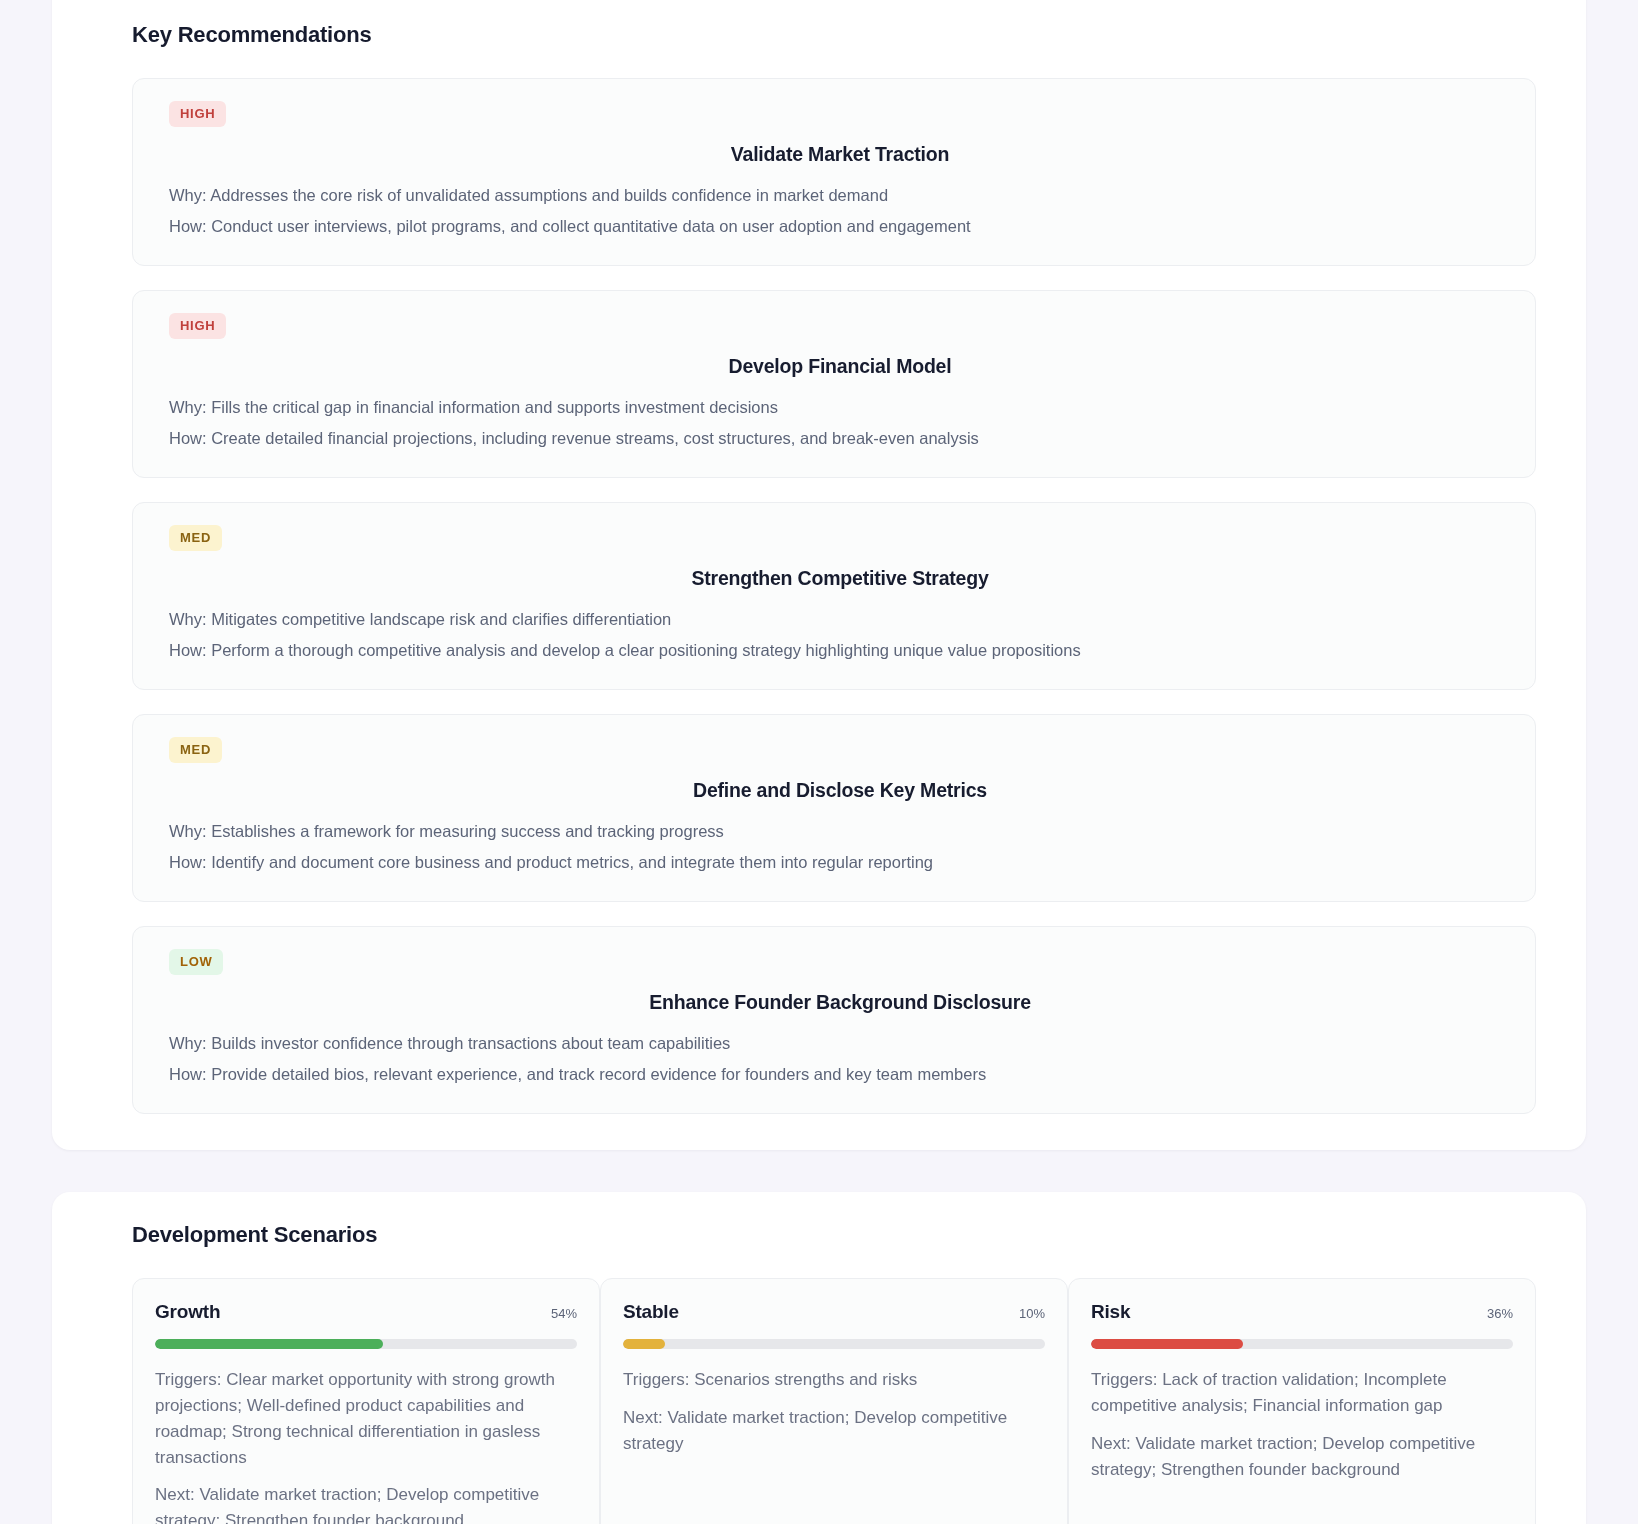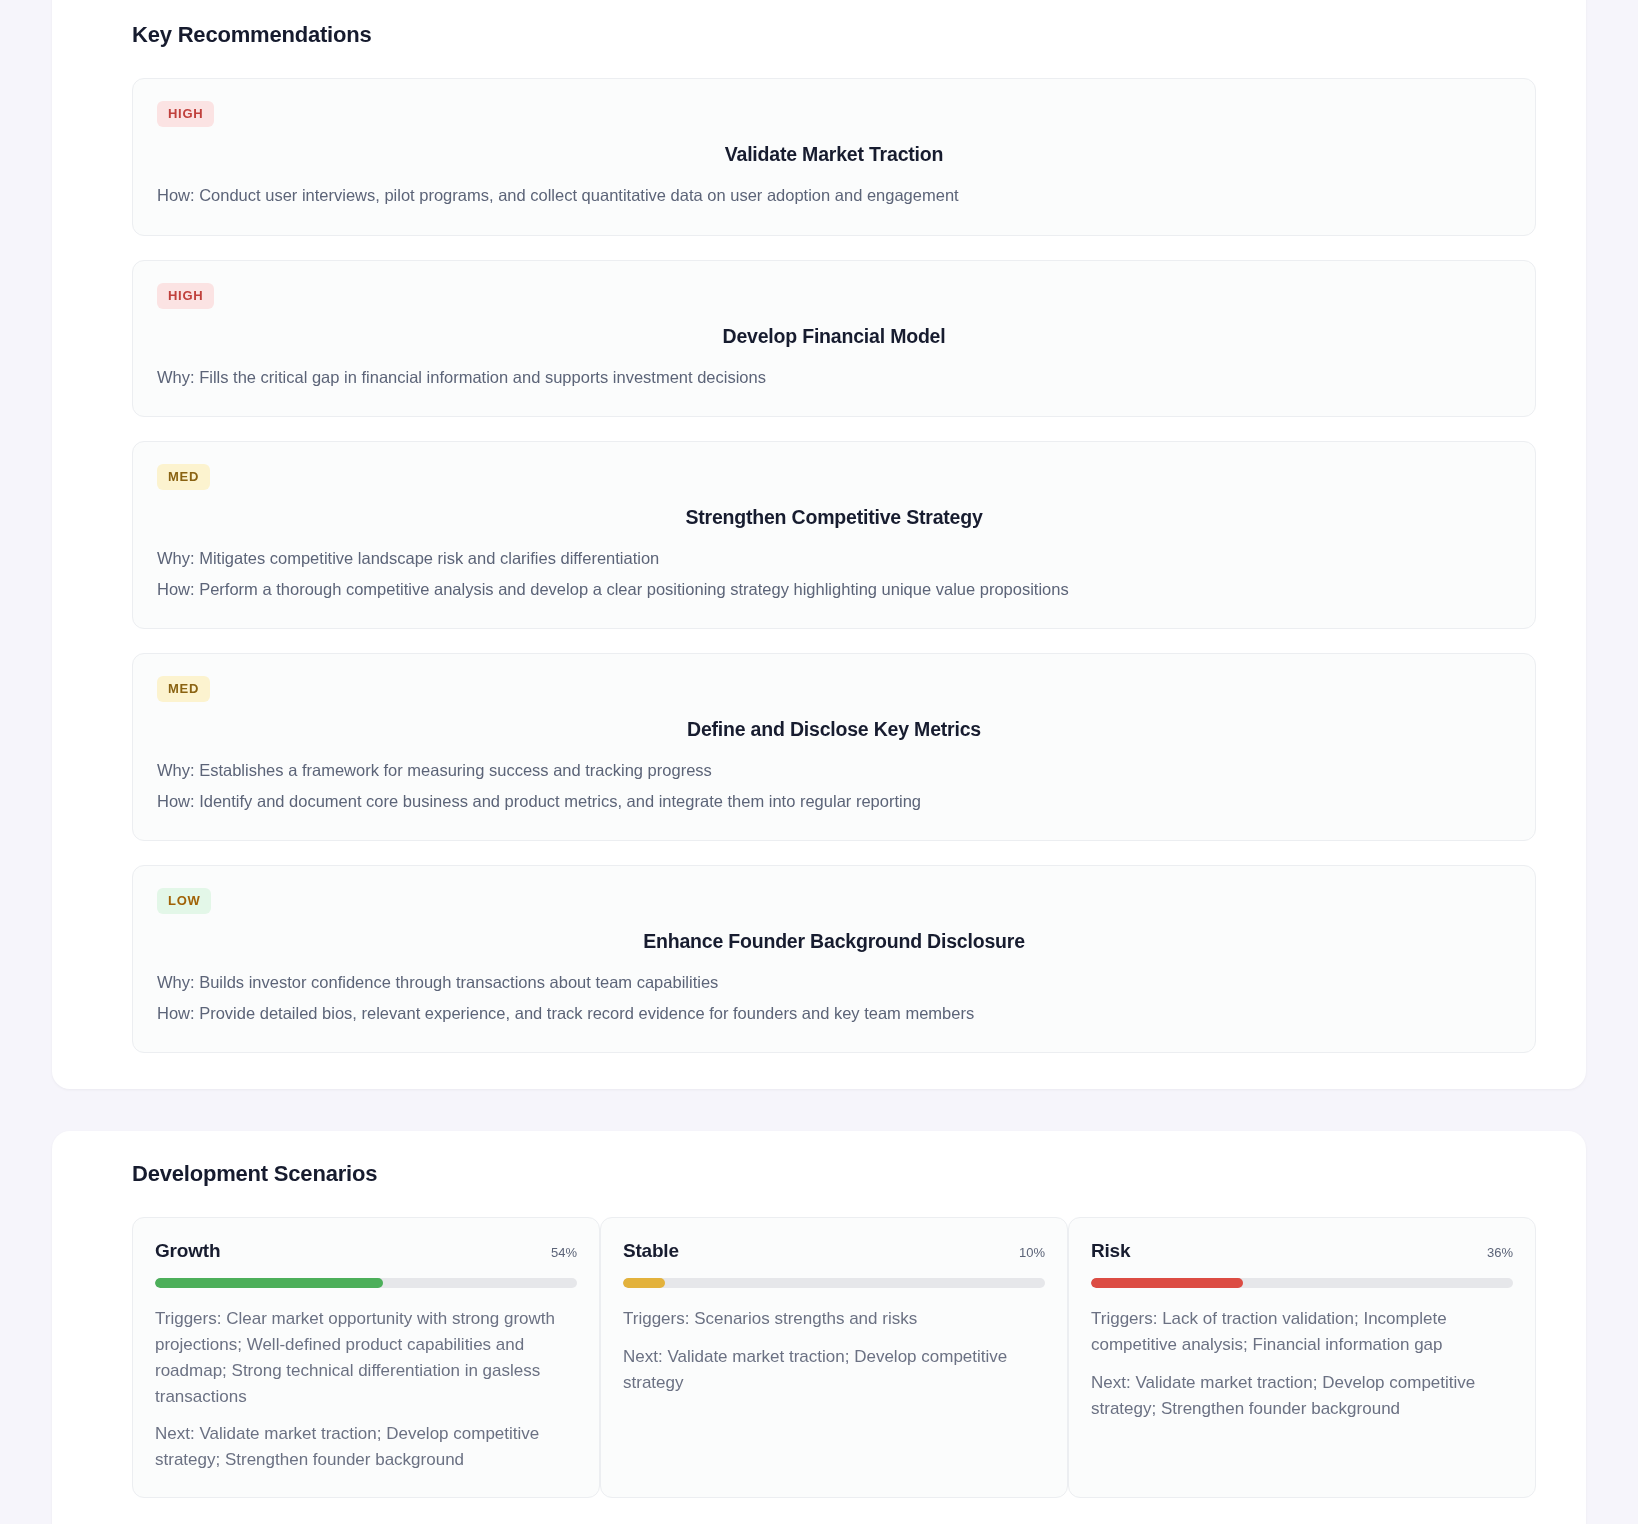--- a/index.html
+++ b/index.html
@@ -47,21 +47,21 @@
     margin-bottom: 30px;
   }
 
   
   .rec-list { display: flex; flex-direction: column; gap: 24px; }
 
   .rec-card {
     background: #fbfcfc;
     border: 1px solid #eceef1;
     border-radius: 12px;
-    padding: 22px 24px 24px 24px;
+    padding: 22px 24px 24px 36px;
     margin: 0 20px 0 50px;
   }
 
   .badge {
     display: inline-block;
     font-size: 13px;
     font-weight: bold;
     letter-spacing: 0.7px;
     padding: 5px 11px 6px 11px;
     border-radius: 6px;
@@ -142,22 +142,22 @@
 </style>
 </head>
 <body>
 
 <div class="page">
 
   <section class="panel panel-recommendations">
     <h2 class="section-title">Key Recommendations</h2>
 
     <div class="rec-list">
-        <div class="rec-card"><span class="badge badge-high">HIGH</span><div class="rec-title">Validate Market Traction</div><div class="rec-line">How: Conduct user interviews, pilot programs, and collect quantitative data on user adoption and engagement</div></div>
-        <div class="rec-card"><span class="badge badge-high">HIGH</span><div class="rec-title">Develop Financial Model</div><div class="rec-line">Why: Fills the critical gap in financial information and supports investment decisions</div></div>
+        <div class="rec-card"><span class="badge badge-high">HIGH</span><div class="rec-title">Validate Market Traction</div><div class="rec-line">Why: Addresses the core risk of unvalidated assumptions and builds confidence in market demand</div><div class="rec-line">How: Conduct user interviews, pilot programs, and collect quantitative data on user adoption and engagement</div></div>
+        <div class="rec-card"><span class="badge badge-high">HIGH</span><div class="rec-title">Develop Financial Model</div><div class="rec-line">Why: Fills the critical gap in financial information and supports investment decisions</div><div class="rec-line">How: Create detailed financial projections, including revenue streams, cost structures, and break-even analysis</div></div>
         <div class="rec-card"><span class="badge badge-med">MED</span><div class="rec-title">Strengthen Competitive Strategy</div><div class="rec-line">Why: Mitigates competitive landscape risk and clarifies differentiation</div><div class="rec-line">How: Perform a thorough competitive analysis and develop a clear positioning strategy highlighting unique value propositions</div></div>
         <div class="rec-card"><span class="badge badge-med">MED</span><div class="rec-title">Define and Disclose Key Metrics</div><div class="rec-line">Why: Establishes a framework for measuring success and tracking progress</div><div class="rec-line">How: Identify and document core business and product metrics, and integrate them into regular reporting</div></div>
         <div class="rec-card"><span class="badge badge-low">LOW</span><div class="rec-title">Enhance Founder Background Disclosure</div><div class="rec-line">Why: Builds investor confidence through transactions about team capabilities</div><div class="rec-line">How: Provide detailed bios, relevant experience, and track record evidence for founders and key team members</div></div>
       </div>
   </section>
 
   <section class="panel panel-scenarios">
     <h2 class="section-title">Development Scenarios</h2>
 
     <div class="scenario-grid">

